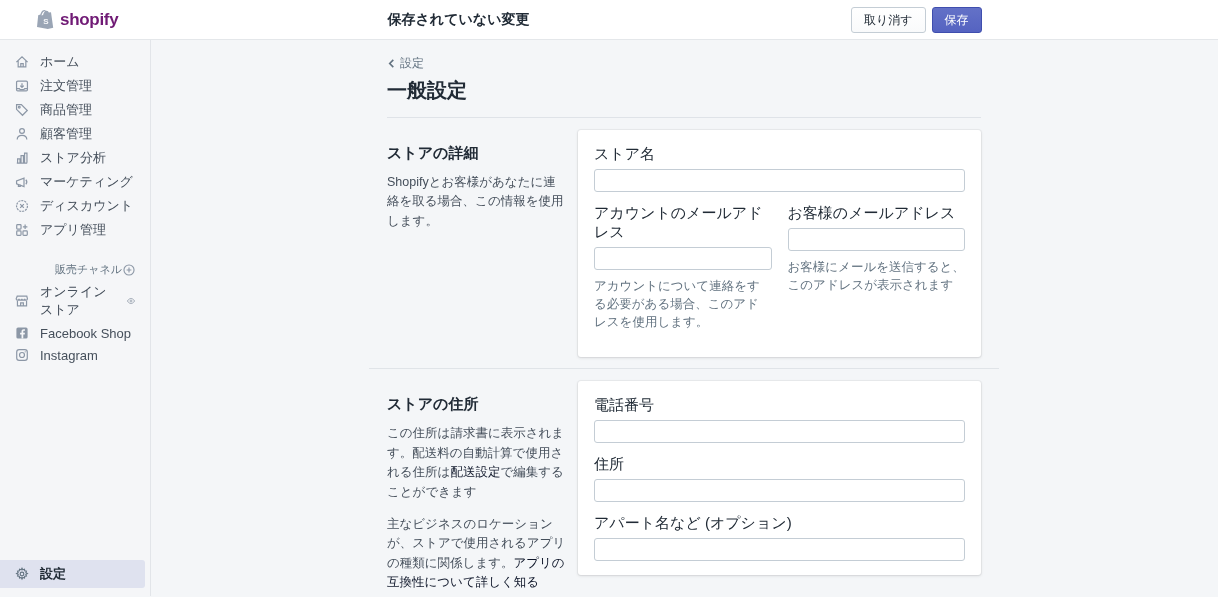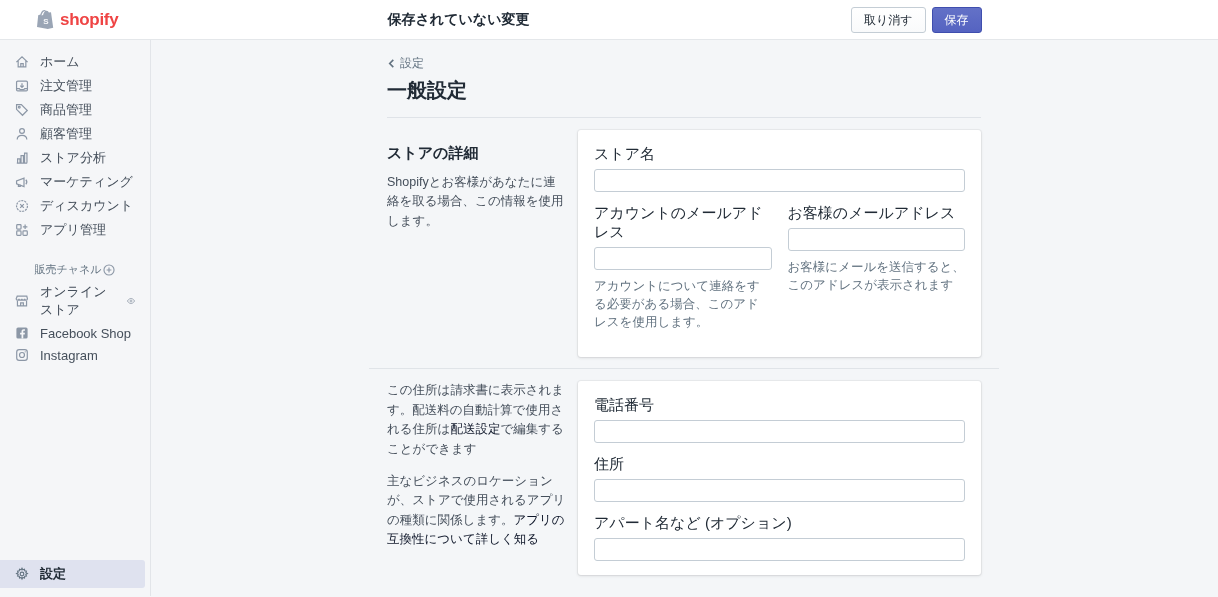--- a/index.html
+++ b/index.html
@@ -4,37 +4,37 @@
 <style>
   * { margin:0; padding:0; box-sizing:border-box; }
   html,body { width:1218px; height:597px; overflow:hidden; }
   body {
     font-family:"Liberation Sans","DejaVu Sans",sans-serif;
     background:#f4f6f8; color:#212b36; font-size:13px;
   }
   
   .topbar { height:40px; background:#fff; border-bottom:1px solid #e4e7ea; display:flex; }
   .logo-area { width:151px; flex-shrink:0; display:flex; align-items:center; padding-left:37px; gap:6px; }
-  .logo-word { font-size:17px; font-weight:700; color:#ef4444; letter-spacing:-0.3px; }
+  .logo-word { font-size:17px; font-weight:700; color:#701a75; letter-spacing:-0.3px; }
   .topbar-main { flex:1; display:flex; justify-content:center; }
   .topbar-inner { width:630px; padding:0 18px; display:flex; align-items:center; justify-content:space-between; }
   .unsaved { font-size:14px; font-weight:700; color:#212b36; }
   .btn-group { display:flex; gap:6px;padding-left:19px; }
   .btn { font-size:12px; line-height:1; padding:6px 12px; border-radius:3px; cursor:pointer;
          font-family:inherit; }
   .btn-default { background:linear-gradient(to bottom,#ffffff,#f9fafb); border:1px solid #c4cdd5; color:#212b36; }
   .btn-primary { background:linear-gradient(to bottom,#6371c7,#5563c1); border:1px solid #3f4eae; color:#fff; }
   
   .app { display:flex; height:556px; }
   .sidebar { width:151px; flex-shrink:0; background:#f5f6f8; border-right:1px solid #e2e5e9;
              display:flex; flex-direction:column; padding-top:10px; }
   .nav-item { display:flex; align-items:center; gap:10px; padding:3px 14px; font-size:13px;
               color:#454f5b; cursor:pointer; }
   .nav-item .ic { width:16px; height:16px; flex-shrink:0; color:#8c97a6; display:block; }
-  .channels-header { display:flex; align-items:center; justify-content:center;
+  .channels-header { display:flex; align-items:center; justify-content:flex-end;
                      padding:4px 14px 3px; margin-top:16px; font-size:11px; color:#637381; }
   .channels-header .ic { width:14px; height:14px; color:#8c97a6; cursor:pointer; }
   .trail { margin-left:auto; width:14px; height:14px; color:#8c97a6; }
   .spacer { flex:1; }
   .settings-item { margin:0 5px 8px 0; background:#dfe2ef; border-radius:0 3px 3px 0;
                    display:flex; align-items:center; gap:10px; padding:5px 14px;
                    font-size:13px; font-weight:700; color:#212b36; cursor:pointer; }
   .settings-item .ic { width:16px; height:16px; color:#637381; }
   
   .main { flex:1; display:flex; justify-content:flex-start; overflow:hidden; }
@@ -226,20 +226,21 @@
             </div>
           </div>
         </div>
       </div>
 
       <div class="section-divider"></div>
 
       
       <div class="section">
         <div class="section-left">
+          <h2>ストアの住所</h2>
           <p><span>この住所は請求書に表示されます。配送料の自動計算で使用される住所は</span><a class="lnk">配送設定</a><span>で編集することができます</span></p>
           <p><span>主なビジネスのロケーションが、ストアで使用されるアプリの種類に関係します。</span><a class="lnk">アプリの互換性について詳しく知る</a></p>
         </div>
         <div class="card">
           <div class="field">
             <label>電話番号</label>
             <input class="tbox" type="text" value="" style="">
           </div>
           <div class="field">
             <label>住所</label>

